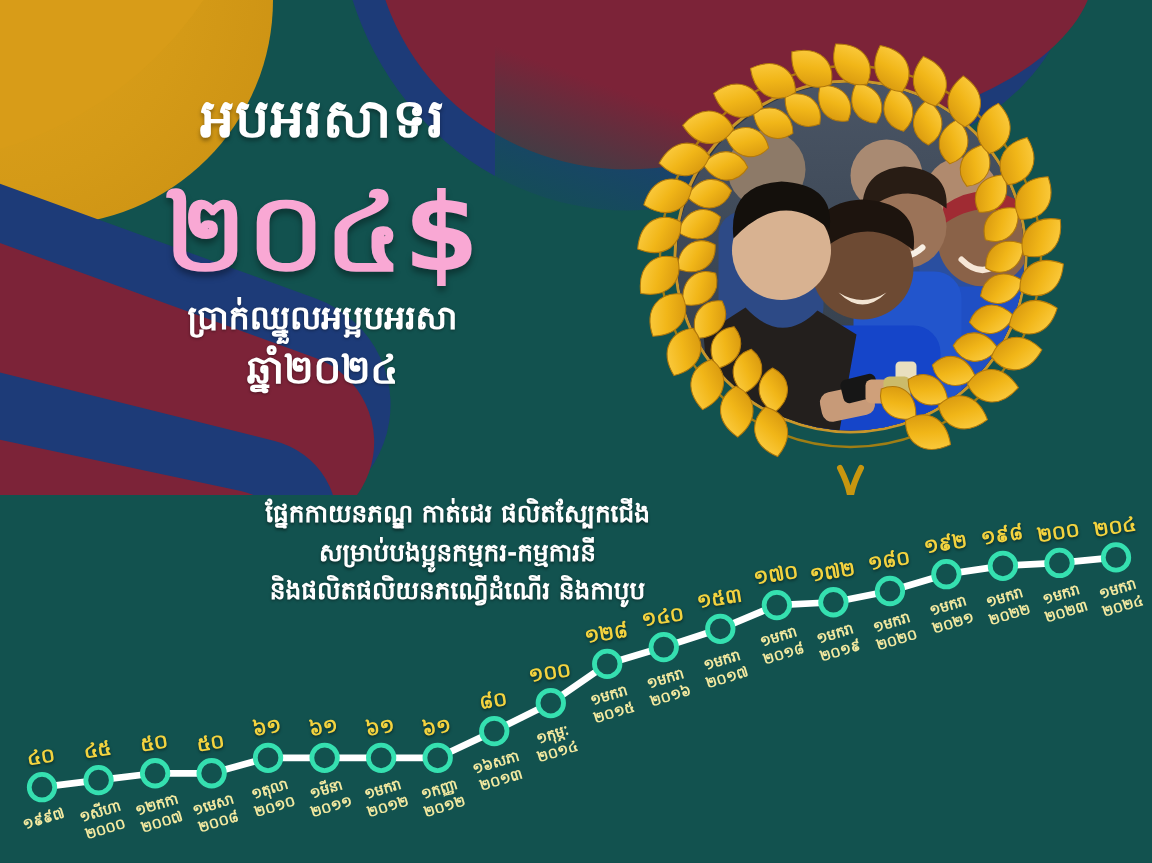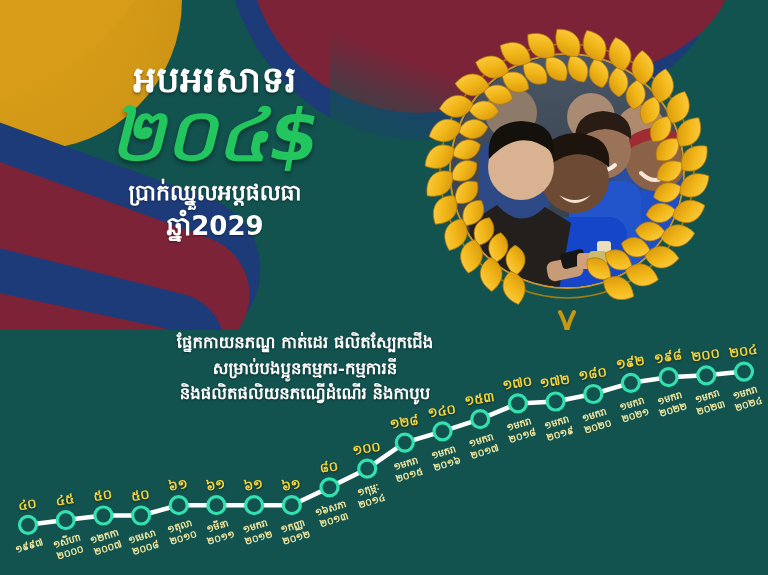--- a/index.html
+++ b/index.html
@@ -80,26 +80,25 @@
     position:absolute; left:0; top:62px; width:430px;
     text-align:center; z-index:20;
   }
   .hl-main{
     font-size:36px; font-weight:bold; color:#ffffff;
     letter-spacing:.5px; line-height:1.02;
     text-shadow:0 2px 3px rgba(0,0,0,.35);
     white-space:nowrap;
   }
   .hl-amount{
-    margin-top:0;
-    font-size:72px; font-weight:bold; color:#22c55e;
+    margin-top:20px;
+    font-size:72px; font-weight:bold; color:#f9a8d4;
     line-height:1.0; letter-spacing:1px;
     text-shadow:0 3px 4px rgba(0,0,0,.35);
     white-space:nowrap;
-    font-style:italic;
   }
   .hl-sub{
     margin-top:8px;
     font-size:22px; font-weight:bold; color:#ffffff;
     line-height:1.25;
     text-shadow:0 1px 2px rgba(0,0,0,.4);
   }
   .hl-year{
     margin-top:4px;
     font-size:26px; font-weight:bold; color:#ffffff;
@@ -282,22 +281,22 @@
           </g>
       </g>
 
       <path d="M152 300 q7 14 7 22 q0 -8 7 -22" stroke="#c8960f" stroke-width="4" fill="none" stroke-linecap="round"></path>
     </svg>
   </div>
 
   <div class="headline">
     <div class="hl-main">អបអរសាទរ</div>
     <div class="hl-amount">២០៤$</div>
-    <div class="hl-sub">ប្រាក់ឈ្នួលអប្តផលធា</div>
-    <div class="hl-year">ឆ្នាំ2029</div>
+    <div class="hl-sub">ប្រាក់ឈ្នួលអប្អបអរសា</div>
+    <div class="hl-year">ឆ្នាំ២០២៤</div>
   </div>
 
   <div class="detail-lines">
     <div>ផ្នែកកាយនភណ្ឌ កាត់ដេរ ផលិតស្បែកជើង</div>
     <div>សម្រាប់បងប្អូនកម្មករ-កម្មការនី</div>
     <div>និងផលិតផលិយនភណ្វើដំណើរ និងកាបូប</div>
   </div>
 
   <div class="chart">
     <svg id="chartsvg" width="768" height="245" viewBox="0 0 768 245">

